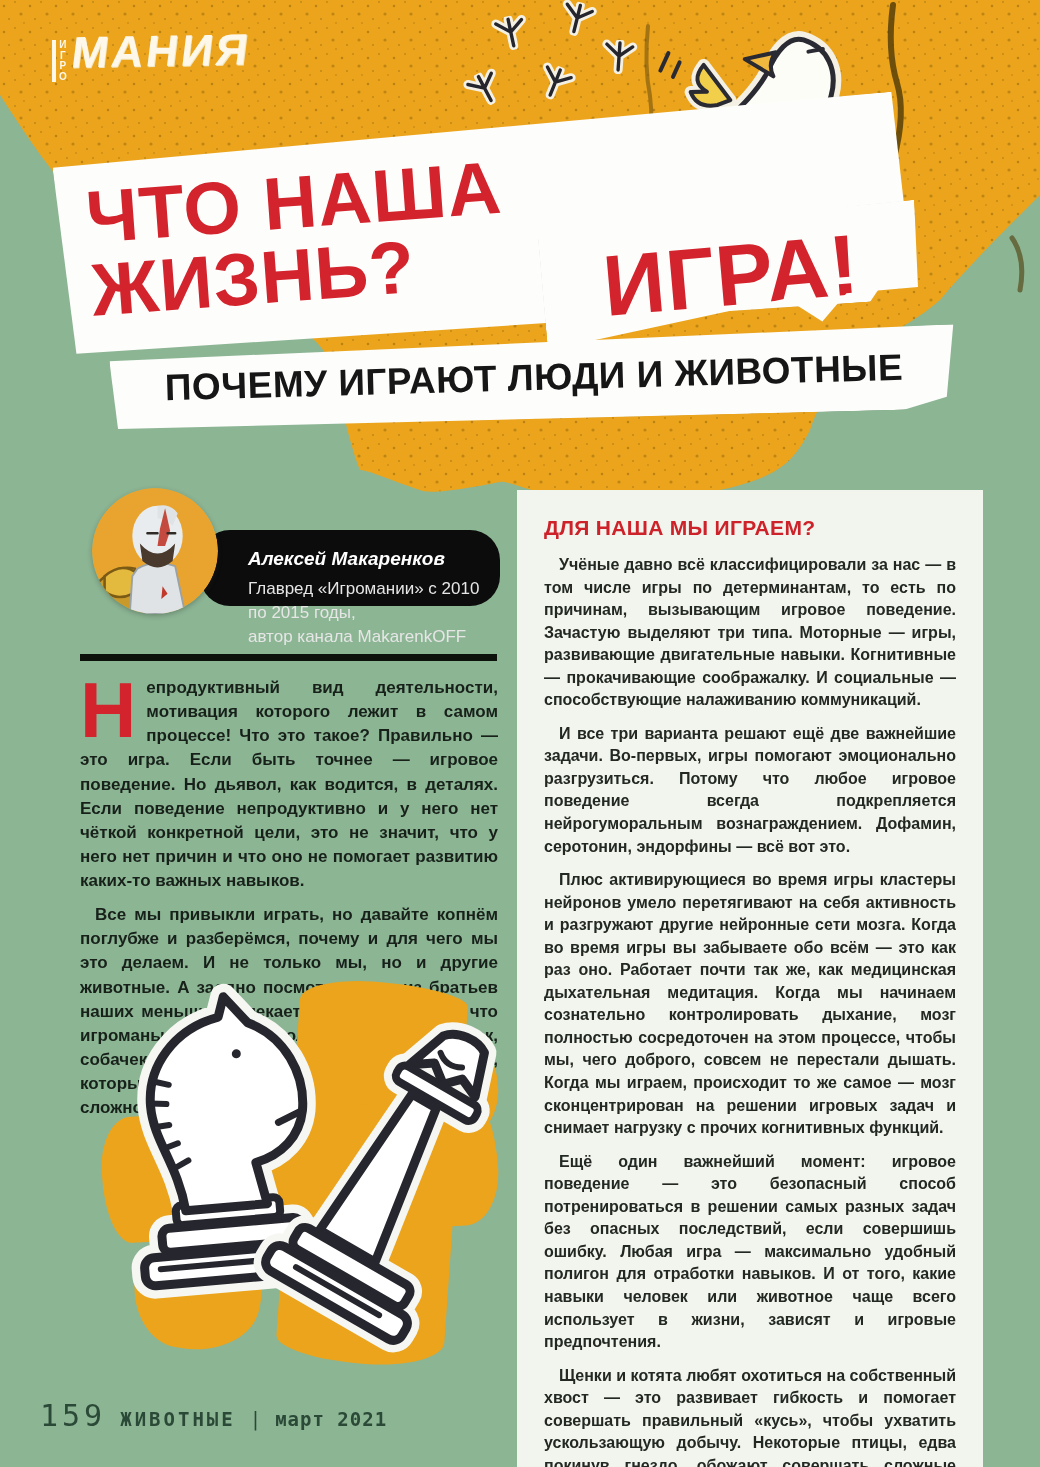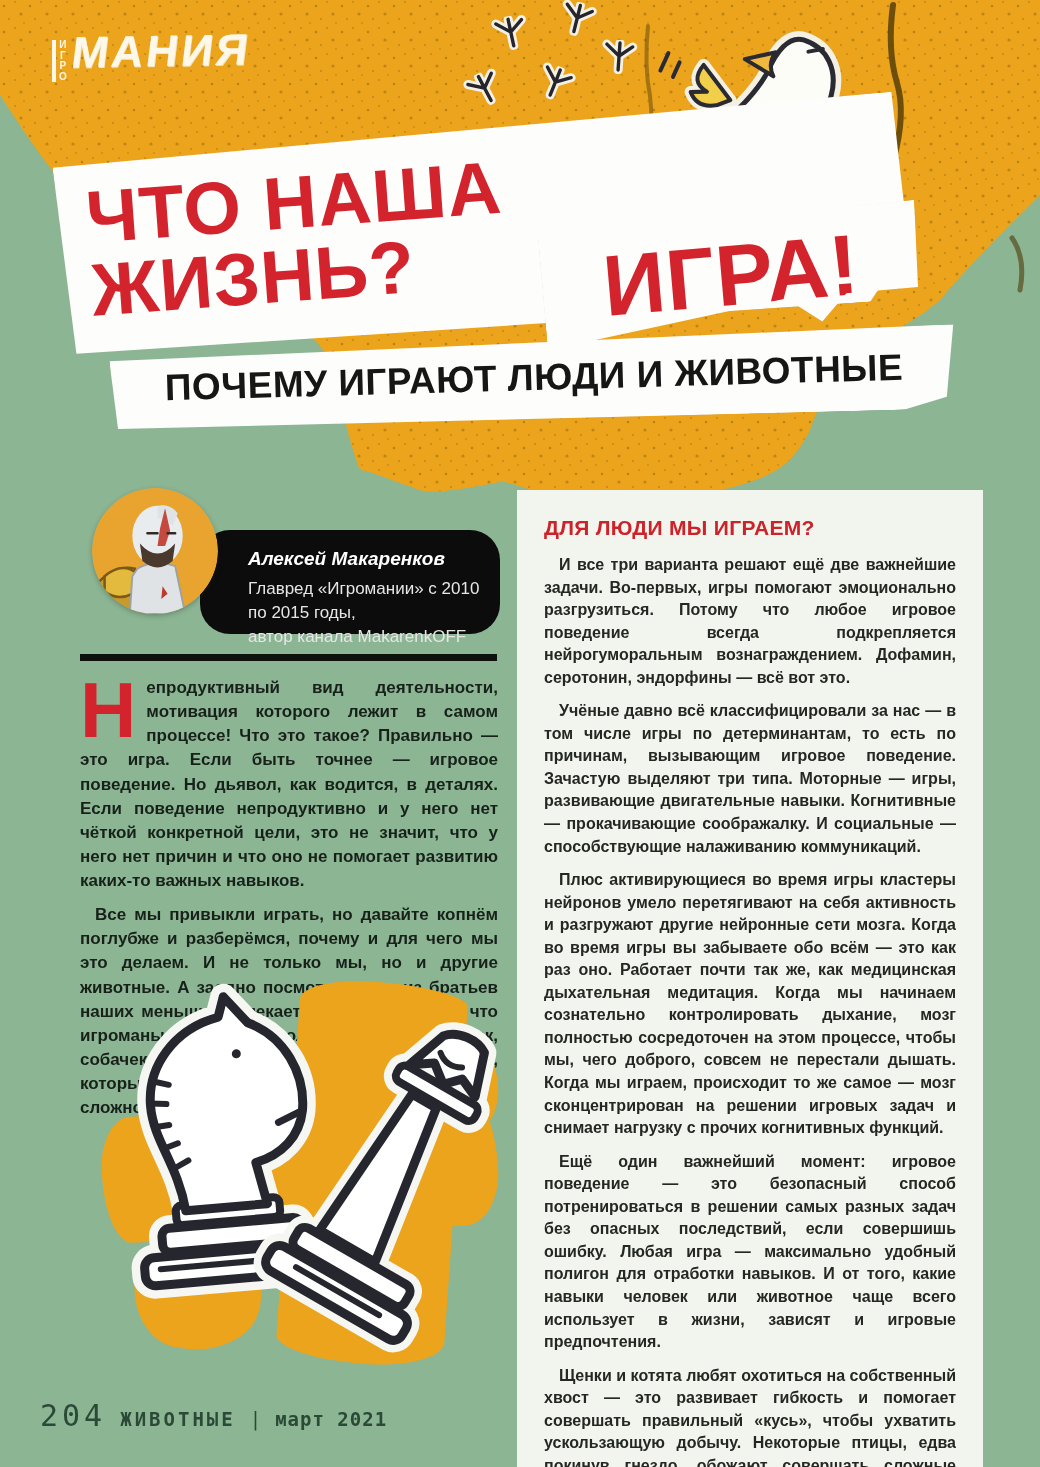--- a/index.html
+++ b/index.html
@@ -48,21 +48,21 @@
     display:flex;align-items:center;justify-content:center;
   }
   .subtitle{color:#161616;font-weight:900;font-size:37px;letter-spacing:.5px;}
   
   .author{position:absolute;left:80px;top:478px;width:430px;height:170px;}
   .avatar{
     position:absolute;left:12px;top:10px;width:126px;height:126px;border-radius:50%;
     overflow:hidden;z-index:2;box-shadow:0 2px 5px rgba(30,40,30,.3);
   }
   .author-pill{
-    position:absolute;left:120px;top:52px;width:300px;height:104px;
+    position:absolute;left:120px;top:52px;width:300px;height:76px;
     background:#0c0c0c;border-radius:30px;z-index:1;
     box-sizing:border-box;padding:18px 18px 26px 48px;color:#fff;
   }
   .author-name{font-weight:700;font-style:italic;font-size:19px;margin-bottom:7px;}
   .author-bio{font-size:17px;line-height:1.4;color:#e6e6e6;}
   
   .rule{position:absolute;left:80px;top:654px;width:417px;height:7px;background:#0e120d;}
   .intro{
     position:absolute;left:80px;top:676px;width:418px;
     color:#17211a;font-size:17px;line-height:1.42;text-align:justify;font-weight:600;
@@ -276,30 +276,30 @@
         <rect x="48" y="62" width="90" height="18" rx="7" fill="#fff" stroke="#26262e" stroke-width="8"></rect>
         <path d="M72,84 L60,248 L124,248 L100,84 Z" fill="#fff" stroke="#26262e" stroke-width="9" stroke-linejoin="round"></path>
         <rect x="42" y="252" width="128" height="24" rx="8" fill="#fff" stroke="#26262e" stroke-width="9"></rect>
         <rect x="28" y="280" width="156" height="28" rx="10" fill="#fff" stroke="#26262e" stroke-width="9"></rect>
         <path d="M58,292 l96,0" stroke="#26262e" stroke-width="6" stroke-linecap="round"></path>
       </g>
     </svg>
   </div>
 
   <div class="card">
-    <h2>ДЛЯ ЛЮДИ МЫ ИГРАЕМ?</h2>
+    <h2>ДЛЯ НАША МЫ ИГРАЕМ?</h2>
     <div class="card-body">
+        <p class="para-indent"><span>Учёные давно всё классифицировали за нас — в том числе игры по детерминантам, то есть по причинам, вызывающим игровое поведение. Зачастую выделяют три типа. Моторные — игры, развивающие двигательные навыки. Когнитивные — прокачивающие соображалку. И социальные — способствующие налаживанию коммуникаций.</span></p>
         <p class="para-indent"><span>И все три варианта решают ещё две важнейшие задачи. Во-первых, игры помогают эмоционально разгрузиться. Потому что любое игровое поведение всегда подкрепляется нейрогуморальным вознаграждением. Дофамин, серотонин, эндорфины — всё вот это.</span></p>
-        <p class="para-indent"><span>Учёные давно всё классифицировали за нас — в том числе игры по детерминантам, то есть по причинам, вызывающим игровое поведение. Зачастую выделяют три типа. Моторные — игры, развивающие двигательные навыки. Когнитивные — прокачивающие соображалку. И социальные — способствующие налаживанию коммуникаций.</span></p>
         <p class="para-indent"><span>Плюс активирующиеся во время игры кластеры нейронов умело перетягивают на себя активность и разгружают другие нейронные сети мозга. Когда во время игры вы забываете обо всём — это как раз оно. Работает почти так же, как медицинская дыхательная медитация. Когда мы начинаем сознательно контролировать дыхание, мозг полностью сосредоточен на этом процессе, чтобы мы, чего доброго, совсем не перестали дышать. Когда мы играем, происходит то же самое — мозг сконцентрирован на решении игровых задач и снимает нагрузку с прочих когнитивных функций.</span></p>
         <p class="para-indent"><span>Ещё один важнейший момент: игровое поведение — это безопасный способ потренироваться в решении самых разных задач без опасных последствий, если совершишь ошибку. Любая игра — максимально удобный полигон для отработки навыков. И от того, какие навыки человек или животное чаще всего использует в жизни, зависят и игровые предпочтения.</span></p>
         <p class="para-indent"><span>Щенки и котята любят охотиться на собственный хвост — это развивает гибкость и помогает совершать правильный </span><b>«кусь»</b><span>, чтобы ухватить ускользающую добычу. Некоторые птицы, едва покинув гнездо, обожают совершать сложные кульбиты в воздухе — это развивает координацию движений и ускоряет формирование костно-мышечного аппарата. Пингвины летать не умеют, но обожают охотиться под водой за пузырьками воздуха, которые сами же выдохнули, — те, кто так играет, успешнее ловят рыбу.</span></p>
       </div>
   </div>
 
   <div class="footer">
-    <span class="pagenum">204</span>
+    <span class="pagenum">159</span>
     <span class="mag">ЖИВОТНЫЕ</span>
     <span class="sep">|</span>
     <span class="issue">март 2021</span>
   </div>
 
 </div>
 
 </body></html>

